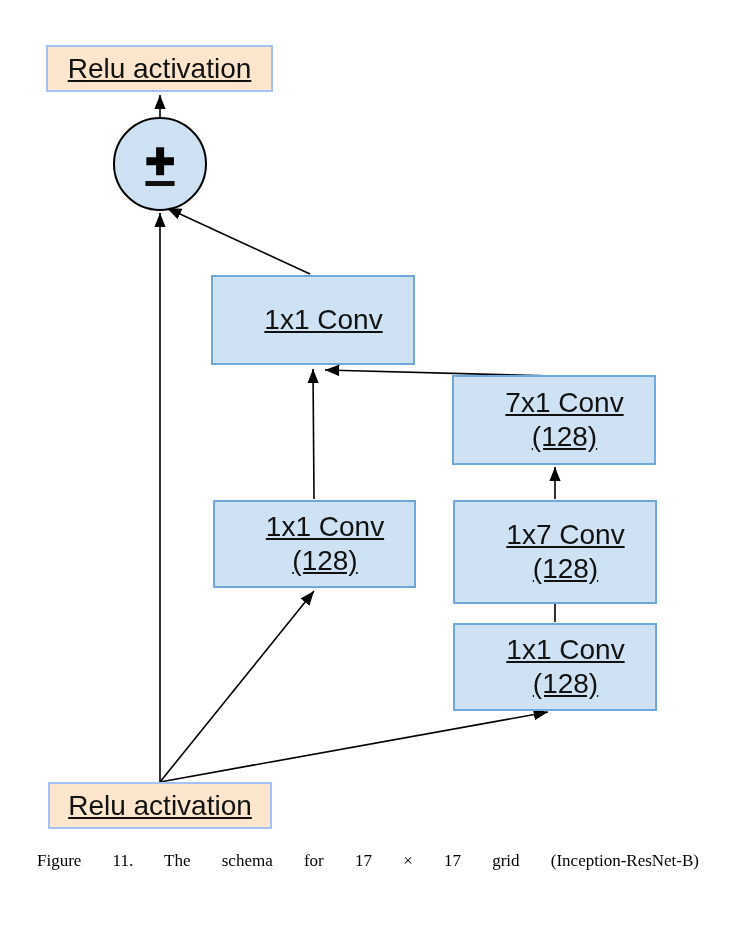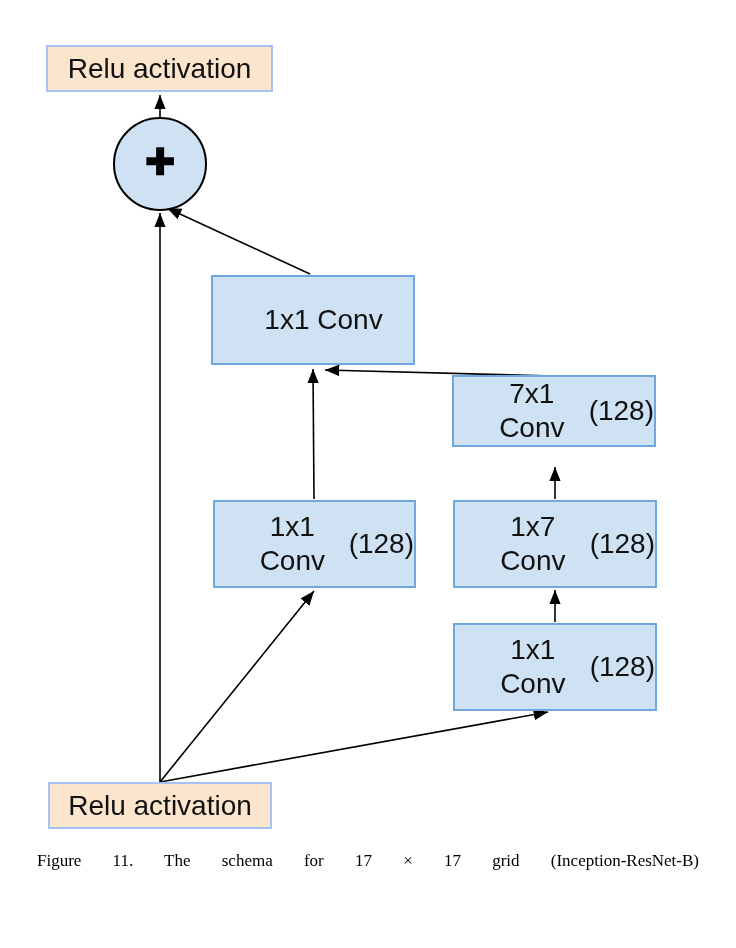--- a/index.html
+++ b/index.html
@@ -20,34 +20,35 @@
     left: 0;
     top: 0;
     pointer-events: none;
   }
   .node {
     position: absolute;
     box-sizing: border-box;
     display: flex;
     align-items: center;
     justify-content: center;
-    text-align: center;
+    text-align: right;
     color: #111111;
+    text-decoration: underline;
   }
   .relu-box {
     background: #fce5cd;
     border: 2px solid #a4c2f4;
     font-size: 28px;
   }
   .conv-box {
     background: #cfe2f3;
     border: 2px solid #6fa8dc;
     font-size: 28px;
     line-height: 34px;
-    flex-direction: row;
+    flex-direction: column;
     padding-left: 21px;
   }
   .sum-circle {
     background: #cfe2f3;
     border: 2.5px solid #000000;
     border-radius: 50%;
   }
   .plus {
     font-size: 50px;
     font-weight: bold;
@@ -110,31 +111,31 @@
   </div>
 
   <div class="node sum-circle" style="left:113px; top:117px; width:94px; height:94px;">
     <span class="plus">+</span>
   </div>
 
   <div class="node conv-box" style="left:211px; top:275px; width:204px; height:90px;">
     <div>1x1 Conv</div>
   </div>
 
-  <div class="node conv-box" style="left:452px; top:375px; width:204px; height:72px;">
+  <div class="node conv-box" style="left:452px; top:375px; width:204px; height:90px;">
     <div>7x1 Conv</div>
     <div>(128)</div>
   </div>
 
   <div class="node conv-box" style="left:213px; top:500px; width:203px; height:88px;">
     <div>1x1 Conv</div>
     <div>(128)</div>
   </div>
 
-  <div class="node conv-box" style="left:453px; top:500px; width:204px; height:88px;">
+  <div class="node conv-box" style="left:453px; top:500px; width:204px; height:104px;">
     <div>1x7 Conv</div>
     <div>(128)</div>
   </div>
 
   <div class="node conv-box" style="left:453px; top:623px; width:204px; height:88px;">
     <div>1x1 Conv</div>
     <div>(128)</div>
   </div>
 
   <div class="node relu-box" style="left:48px; top:782px; width:224px; height:47px;">

